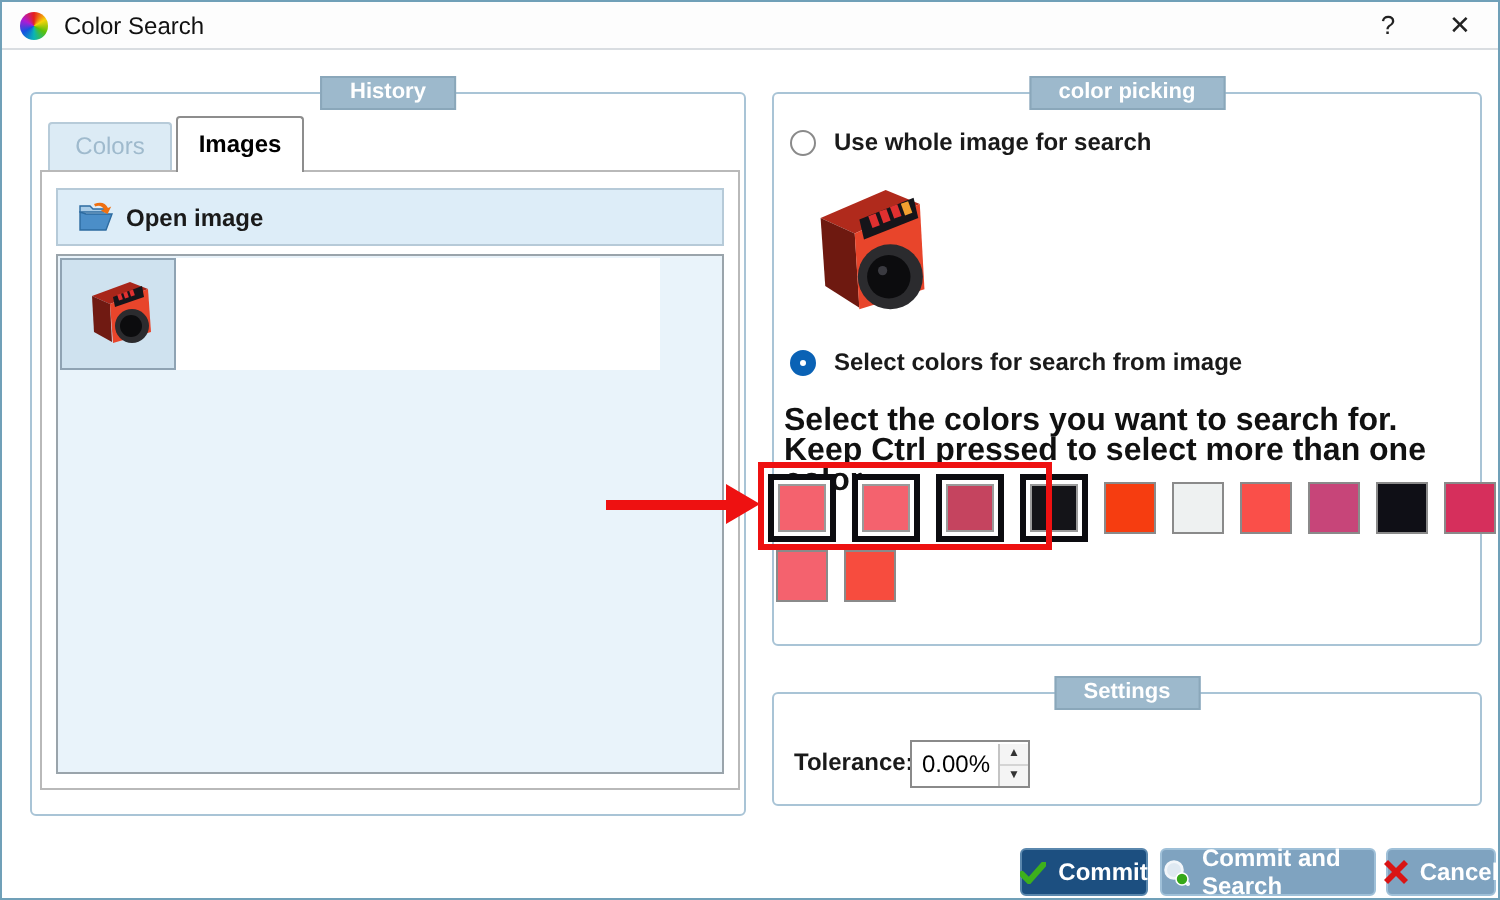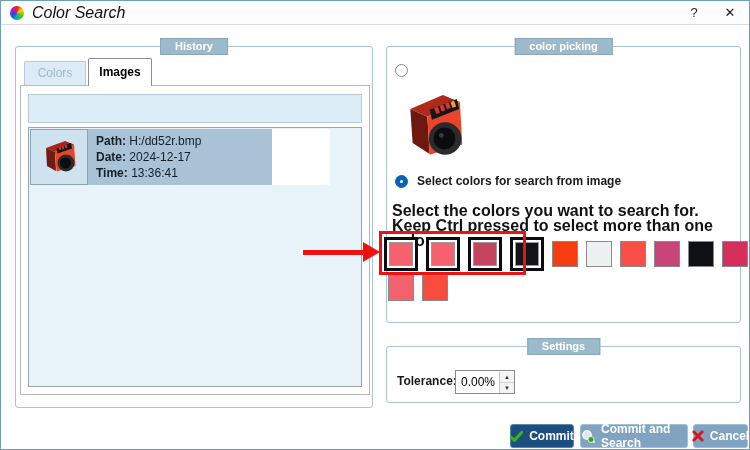--- a/index.html
+++ b/index.html
@@ -8,21 +8,21 @@
     font-family:"Liberation Sans","DejaVu Sans",sans-serif;
     font-size:12px; color:#1a1a1a; background:#fff;
     position:relative; overflow:hidden;
     border:1px solid #70a0b8;
   }
   
   .titlebar { position:absolute; left:0; top:0; width:100%; height:24px;
     background:#fdfdfd; border-bottom:1px solid #d9dde1; display:flex; align-items:center; }
   .app-icon { width:14px; height:14px; border-radius:50%; margin-left:9px;
     background:conic-gradient(#e5201c,#f7d308,#58c00d,#0ab5b5,#1453e0,#b01ad4,#e5201c); }
-  .title-text { margin-left:8px; font-size:16px; color:#111;font-style:italic; }
+  .title-text { margin-left:8px; font-size:12px; color:#111; }
   .tb-btn { position:absolute; top:0; width:34px; height:24px; text-align:center;
     line-height:24px; font-size:13px; color:#222; cursor:default; }
   .tb-help { right:38px; }
   .tb-close { right:2px; }
   
   .groupbox { position:absolute; border:1px solid #a9c4d6; border-radius:3px; background:#fff; }
   .grouplabel { position:absolute; top:-9px; left:50%; transform:translateX(-50%);
     background:#9db9cc; color:#fff; font-size:11px; font-weight:bold;
     padding:1px 14px 2px; border:1px solid #8aa7ba; white-space:nowrap; }
   
@@ -97,53 +97,59 @@
 </div>
 
 <div class="groupbox" style="left:14px; top:45px; width:358px; height:362px;">
   <div class="grouplabel">History</div>
 
   <div class="tab tab-active">Images</div>
   <div class="tab tab-inactive">Colors</div>
 
   <div class="tabpanel">
     <div class="toolbar">
+      <div class="tool-btn">
+        <span>
+          <svg width="18" height="15" viewBox="0 0 18 15">
+            <path d="M1 5 L1 14 L14 14 L17 6 L4 6 Z" fill="#4b8ec8" stroke="#2d6ba0" stroke-width="0.7"></path>
+            <path d="M1 5 L1 2 L6 2 L7.5 3.5 L13 3.5 L13 5 Z" fill="#a8cce8" stroke="#2d6ba0" stroke-width="0.7"></path>
+            <path d="M8 1 Q13 -1 15 3 L16.6 2.2 L14.8 6 L11.4 4.4 L13 3.6 Q11.5 1 8.6 2.2 Z" fill="#f07010"></path>
+          </svg>
+        </span>
+        <span>Open image</span>
+      </div>
     </div>
 
     <div class="listarea">
       <div class="list-item">
         <div class="thumb-cell">
           <svg width="40" height="40" viewBox="0 0 80 80">
             <polygon points="14,22 52,8 70,15 32,30" fill="#a8261a"></polygon>
             <polygon points="14,22 32,30 34,68 16,58" fill="#701a12"></polygon>
             <polygon points="32,30 70,15 73,58 35,69" fill="#e8452b"></polygon>
             <polygon points="35,23 64,12 66,23 37,33" fill="#15151a"></polygon>
             <rect x="40" y="20" width="4" height="6" fill="#e03030" transform="rotate(-18 42 23)"></rect>
             <rect x="46" y="18" width="4" height="6" fill="#e03030" transform="rotate(-18 48 21)"></rect>
             <rect x="52" y="16" width="4" height="6" fill="#e03030" transform="rotate(-18 54 19)"></rect>
             <circle cx="54" cy="52" r="17" fill="#2b2b2e"></circle>
             <circle cx="53" cy="52" r="11" fill="#0c0c0e"></circle>
           </svg>
         </div>
-        <div class="item-text">
-          <div class="item-line"><b>Path:</b> <span>H:/dd52r.bmp</span></div>
-          <div class="item-line"><b>Date:</b> <span>2024-12-17</span></div>
-          <div class="item-line"><b>Time:</b> <span>13:36:41</span></div>
-        </div>
       </div>
     </div>
   </div>
 </div>
 
 <div class="groupbox" style="left:385px; top:45px; width:355px; height:277px;">
   <div class="grouplabel">color picking</div>
 </div>
 
 <div class="radio-row" style="left:394px; top:63px;">
   <span class="radio" id="radio-0"></span>
+  <span>Use whole image for search</span>
 </div>
 
 <div style="position:absolute; left:400px; top:86px;">
   <svg width="62" height="78" viewBox="0 0 80 96">
     <polygon points="12,26 54,8 76,17 34,36" fill="#b02a1c"></polygon>
     <polygon points="12,26 34,36 37,84 15,70" fill="#6e1910"></polygon>
     <polygon points="34,36 76,17 79,72 37,85" fill="#e8452b"></polygon>
     <polygon points="37,27 72,13 75,26 40,40" fill="#15151a"></polygon>
     <rect x="44" y="24" width="5" height="8" fill="#e03030" transform="rotate(-20 46 28)"></rect>
     <rect x="51" y="21" width="5" height="8" fill="#e03030" transform="rotate(-20 53 25)"></rect>

